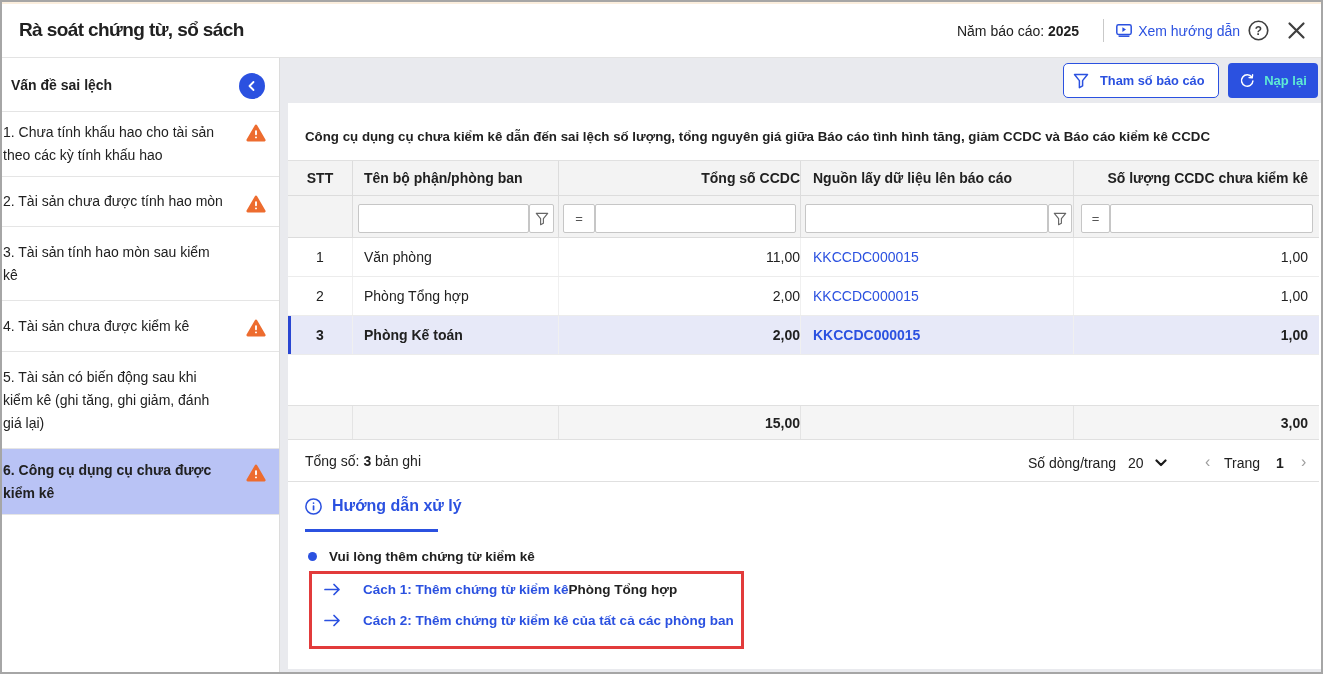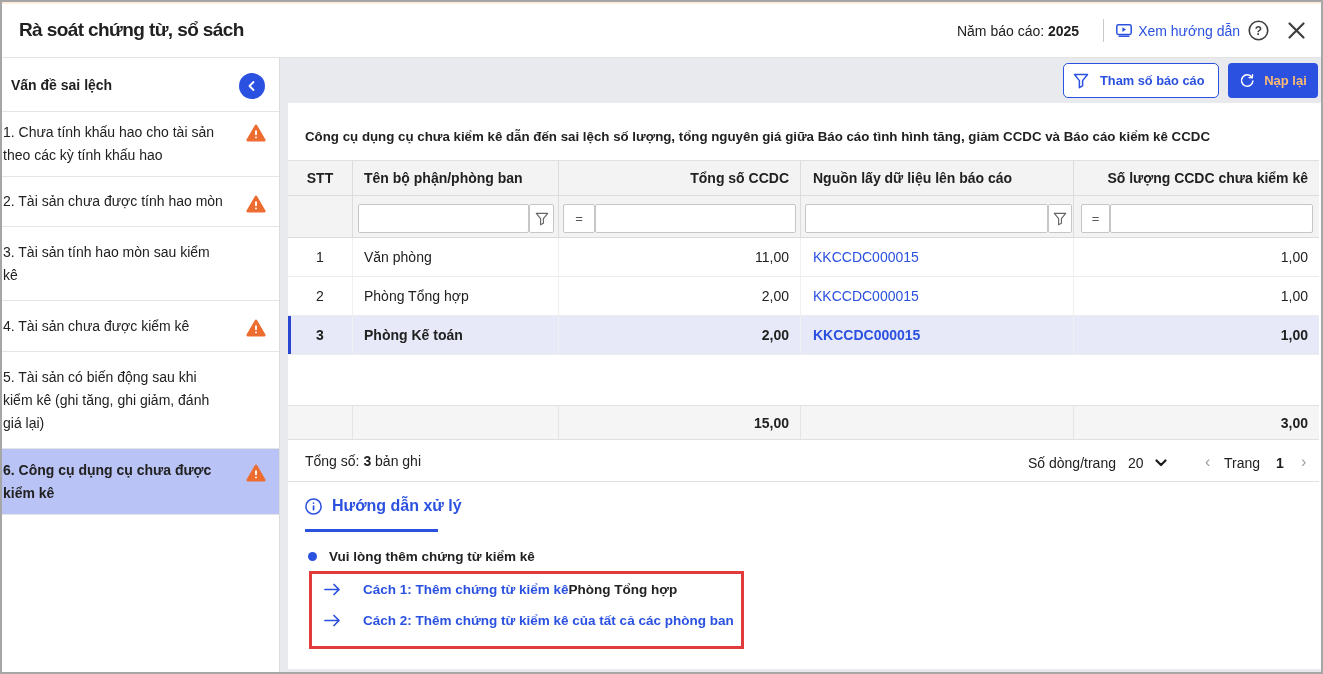--- a/index.html
+++ b/index.html
@@ -19,32 +19,32 @@
   .sidebar { left:0; top:56px; width:278px; height:614px; background:#fff; border-right:1px solid #dcdcdc; }
   .sb-head { position:relative; height:54px; border-bottom:1px solid #e4e4e4; }
   .sb-head .t { position:absolute; left:9px; top:19px; font-weight:bold; font-size:14px; }
   .collapse { position:absolute; left:237px; top:15px; width:26px; height:26px; border-radius:50%; background:#2b51e0; display:flex; align-items:center; justify-content:center; }
   .item { position:relative; border-bottom:1px solid #e5e5e5; padding-left:1px; display:flex; flex-direction:column; justify-content:center; line-height:23px; font-size:14px; white-space:nowrap; }
   .item .warn { position:absolute; right:13px; top:10px; }
   .item.sel { background:#b9c3f5; font-weight:bold; }
   
   .mainbg { left:278px; top:56px; width:1041px; height:614px; background:#e9eaee; }
   .btn1 { left:1061px; top:61px; width:156px; height:35px; background:#fff; border:1px solid #2b51e0; border-radius:5px; color:#2b51e0; font-size:12.8px; font-weight:600; display:flex; align-items:center; justify-content:flex-start; padding-left:9px; gap:11px; }
-  .btn2 { left:1226px; top:61px; width:90px; height:35px; background:#2b51e0; border-radius:4px; color:#fdba74; font-size:13px; font-weight:bold; display:flex; align-items:center; justify-content:center; gap:9px; }
+  .btn2 { left:1226px; top:61px; width:90px; height:35px; background:#2b51e0; border-radius:4px; color:#5eead4; font-size:13px; font-weight:bold; display:flex; align-items:center; justify-content:center; gap:9px; }
   .card { left:286px; top:101px; width:1033px; height:566px; background:#fff; }
   .desc { position:absolute; left:17px; top:26px; font-size:13.3px; font-weight:600; }
   
   .thead { position:absolute; left:0; top:57px; width:1031px; height:36px; background:#f3f3f3; border-top:1px solid #e0e0e0; border-bottom:1px solid #dcdcdc; }
   .tfilter { position:absolute; left:0; top:93px; width:1031px; height:42px; background:#f3f3f3; border-bottom:1px solid #dcdcdc; }
   .cell { position:absolute; top:0; height:100%; display:flex; align-items:center; }
   .cb { border-right:1px solid #dcdcdc; }
   .hcell { font-weight:bold; }
   .c1 { left:0; width:65px; justify-content:center; }
   .c2 { left:65px; width:206px; padding-left:11px; }
-  .c3 { left:271px; width:242px; justify-content:flex-end; padding-right:11px; }
+  .c3 { left:271px; width:242px; justify-content:flex-end; }
   .c4 { left:513px; width:273px; padding-left:12px; }
   .c5 { left:786px; width:245px; justify-content:flex-end; padding-right:11px; }
   .row { position:absolute; left:0; width:1031px; height:39px; border-bottom:1px solid #ececec; background:#fff; }
   .row .cell { border-right:1px solid #f0f0f0; }
   .row .cell.c5 { border-right:none; }
   .rsel { background:#e7e9f8; font-weight:bold; }
   .rsel::before { content:""; position:absolute; left:0; top:0; width:3px; height:100%; background:#2946d2; }
   .sumrow { position:absolute; left:0; top:302px; width:1031px; height:35px; background:#f5f5f5; border-top:1px solid #e0e0e0; border-bottom:1px solid #e0e0e0; font-weight:bold; }
   .sumrow .cell { border-right:1px solid #e4e4e4; }
   .sumrow .cell.c5 { border-right:none; }

